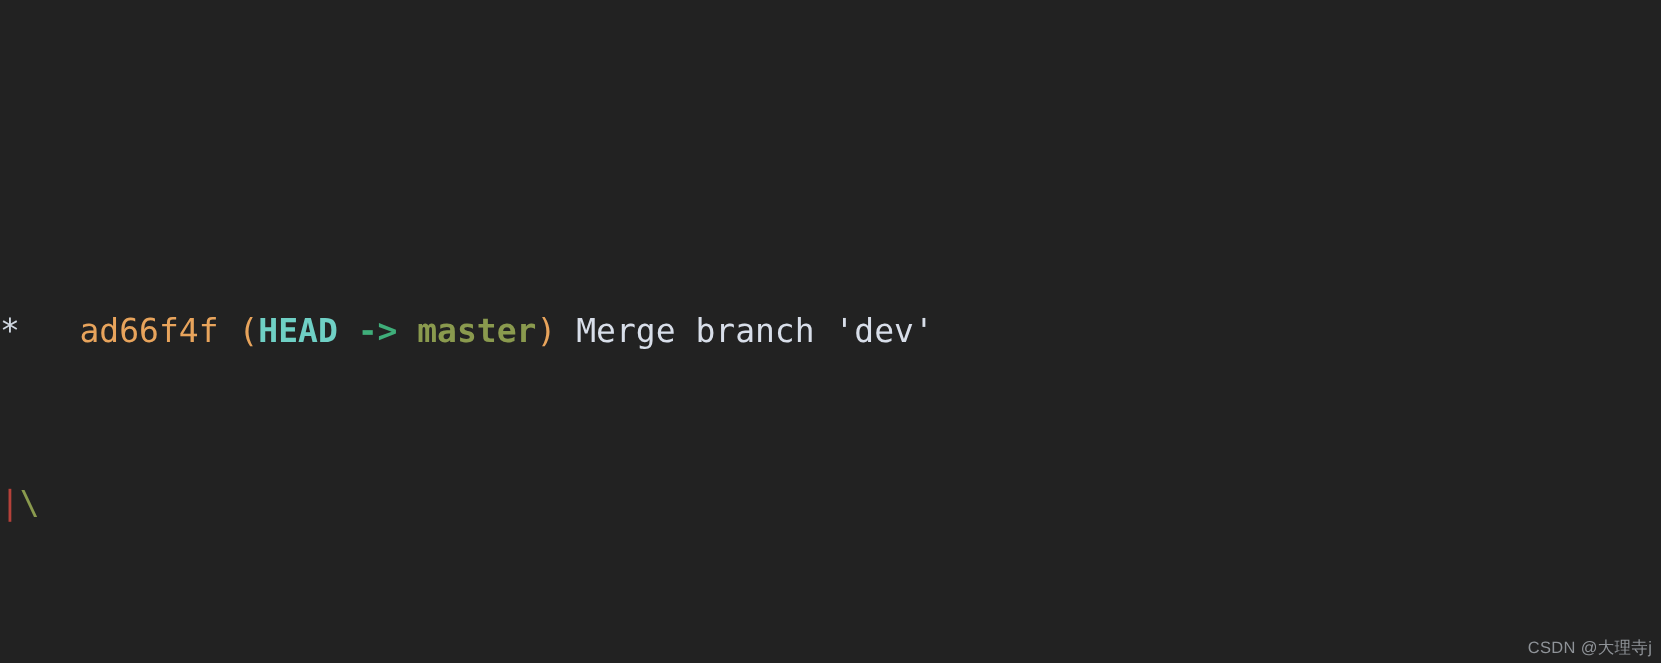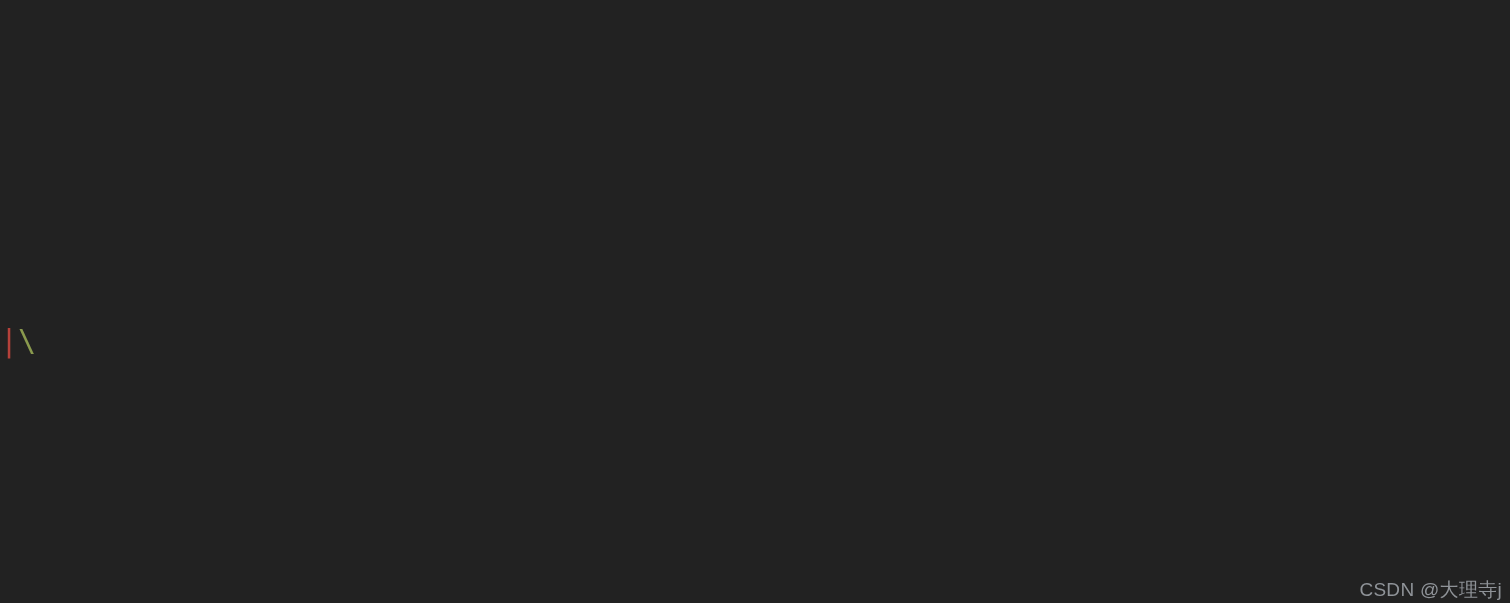--- a/index.html
+++ b/index.html
@@ -40,36 +40,37 @@
   .c-cyan    { color: #6fd0c5; }
   .c-emerald { color: #3fae7a; }
   .c-star    { color: #cfd6e0; }
   .b { font-weight: bold; }
 
   #watermark {
     position: absolute;
     right: 8px;
     bottom: 4px;
     font-family: "Liberation Sans", sans-serif;
-    font-size: 19px;
+    font-size: 15px;
     line-height: 18px;
     color: #8f9398;
     letter-spacing: 0.3px;
     white-space: pre;
   }
 </style>
 </head>
 <body>
 
 <div id="terminal">
   <div class="screen">
 
     <div class="row"><span class="c-white"></span></div>
 
 
+    <div class="row"><span class="c-star">*   </span><span class="c-orange">ad66f4f</span><span class="c-orange"> (</span><span class="c-cyan b">HEAD</span><span class="c-emerald b"> -&gt; </span><span class="c-green b">master</span><span class="c-orange">)</span><span class="c-white"> Merge branch 'dev'</span></div>
 
     <div class="row"><span class="c-red">|</span><span class="c-green">\</span></div>
 
     
 
     
 
     
 
     

